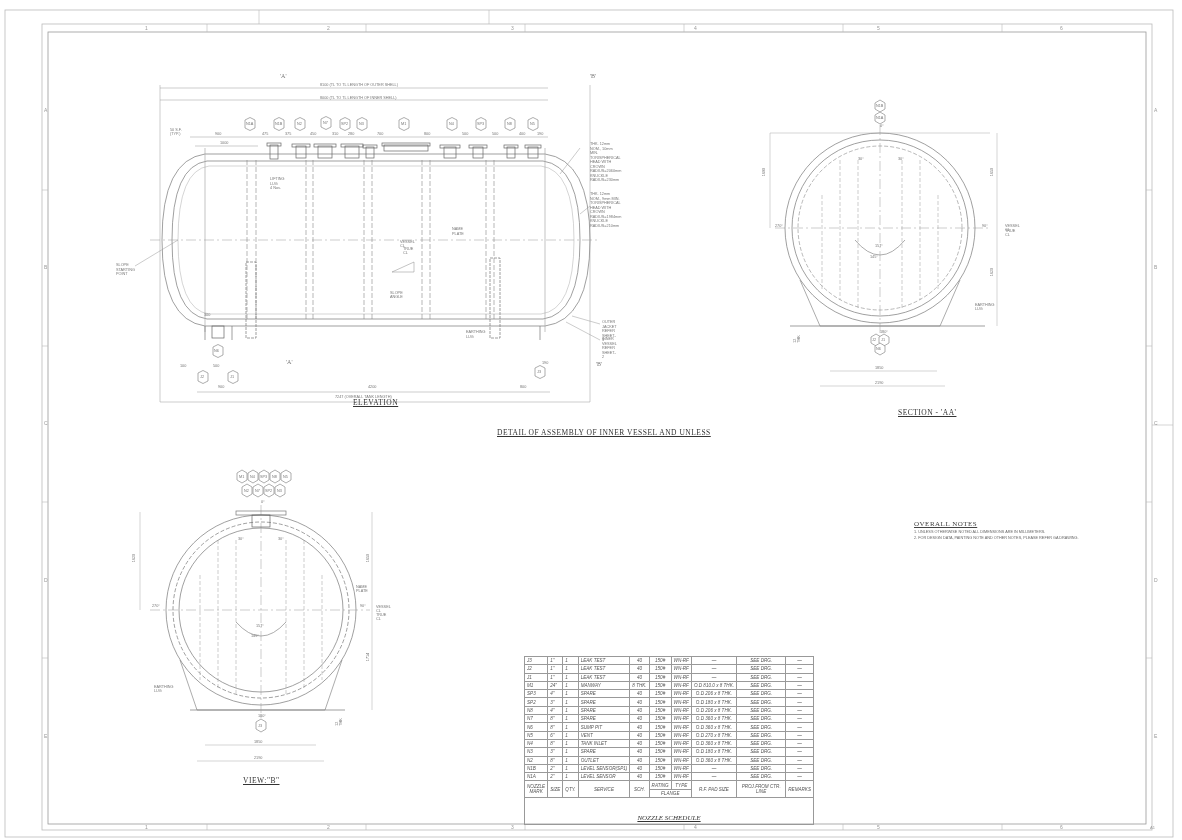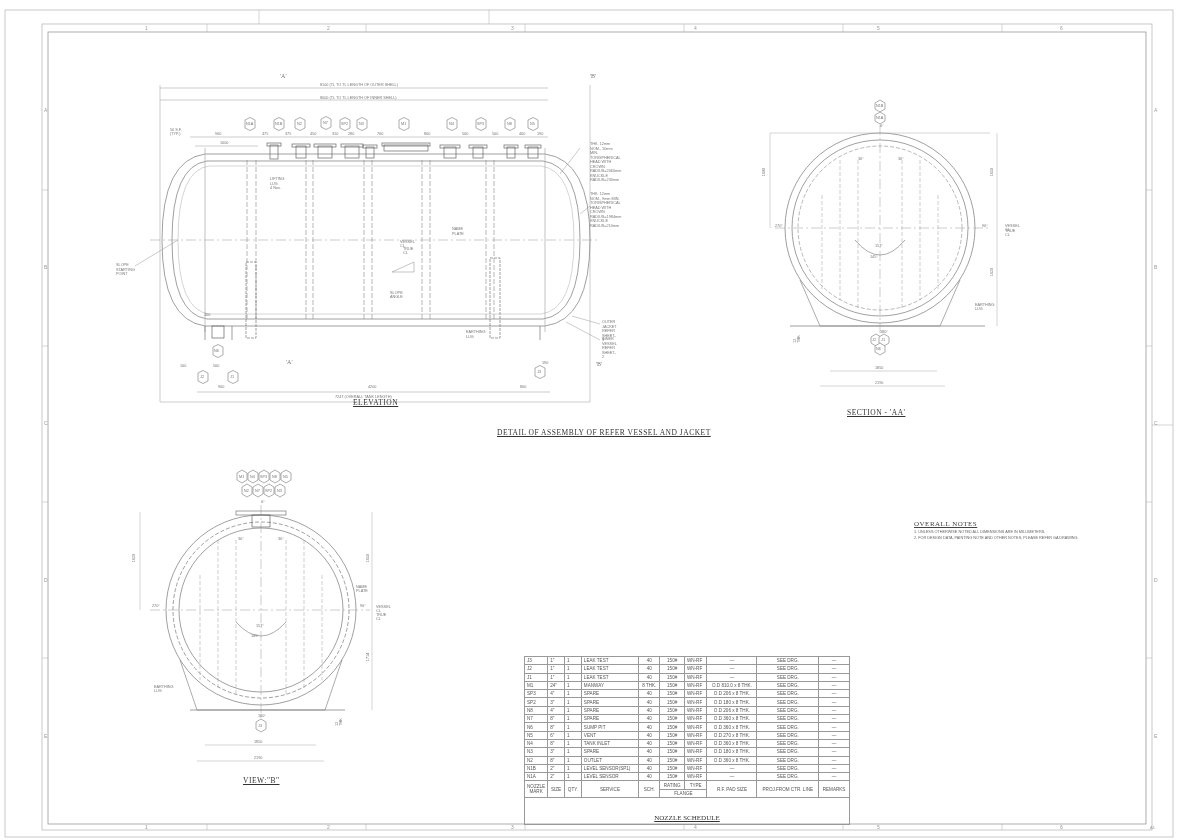--- a/index.html
+++ b/index.html
@@ -1,19 +1,19 @@
 <!DOCTYPE html>
 <html><head>
 <meta charset="utf-8">
 <style>
   html,body{margin:0;padding:0;background:#fff;}
   body{width:1182px;height:840px;position:relative;overflow:hidden;font-family:"Liberation Sans",sans-serif;color:#555;}
   .abs{position:absolute;}
   .title-u{font-family:"Liberation Serif",serif;text-decoration:underline;letter-spacing:0.5px;color:#333;font-size:7.5px;position:absolute;}
-  table.ns{position:absolute;left:524px;top:656px;width:326px;border-collapse:collapse;font-size:4.6px;color:#555;}
+  table.ns{position:absolute;left:524px;top:656px;width:290px;border-collapse:collapse;font-size:4.6px;color:#555;font-style:italic;}
   table.ns td{border:0.6px solid #999;height:7.3px;padding:0 2px;white-space:nowrap;}
   table.ns td.c{text-align:center;}
   .notes{position:absolute;left:914px;top:520px;width:190px;}
   .notes .h{font-family:"Liberation Serif",serif;font-size:7px;text-decoration:underline;color:#444;letter-spacing:0.5px;}
   .notes .n{font-size:3.8px;color:#666;margin-top:2px;}
 </style>
 </head>
 <body>
 
 <svg class="abs" style="left:0;top:0" width="1182" height="840">
@@ -407,22 +407,22 @@
   <span class="abs" style="left:254px;top:740px">1850</span>
   <span class="abs" style="left:254px;top:756px">2190</span>
   <span class="abs" style="left:335px;top:718px;transform:rotate(-90deg)">12 THK</span>
   <span class="abs" style="left:356px;top:585px;width:14px">NAME PLATE</span>
   <span class="abs" style="left:376px;top:605px">VESSEL CL</span>
   <span class="abs" style="left:376px;top:613px">TRUE CL</span>
   <span class="abs" style="left:154px;top:685px;width:22px">EARTHING LUG</span>
 </div>
 
 <div class="title-u" style="left:353px;top:398px">ELEVATION</div>
-<div class="title-u" style="left:497px;top:428px">DETAIL OF ASSEMBLY OF REFER VESSEL AND JACKET</div>
-<div class="title-u" style="left:847px;top:408px">SECTION - 'AA'</div>
+<div class="title-u" style="left:497px;top:428px">DETAIL OF ASSEMBLY OF INNER VESSEL AND UNLESS</div>
+<div class="title-u" style="left:898px;top:408px">SECTION - 'AA'</div>
 <div class="title-u" style="left:243px;top:776px">VIEW:"B"</div>
 
 <div class="notes">
   <div class="h">OVERALL NOTES</div>
   <div class="n">1.   UNLESS OTHERWISE NOTED ALL DIMENSIONS ARE IN MILLIMETERS.</div>
   <div class="n">2.   FOR DESIGN DATA, PAINTING NOTE AND OTHER NOTES, PLEASE REFER GA DRAWING.</div>
 </div>
 
 <table class="ns">
   <tbody id="ns-body">

